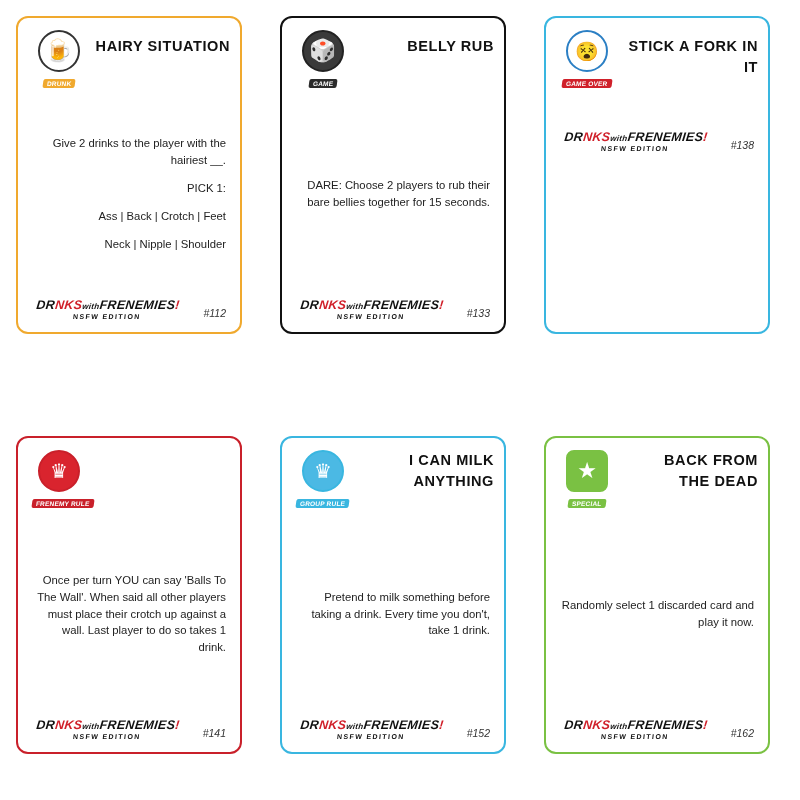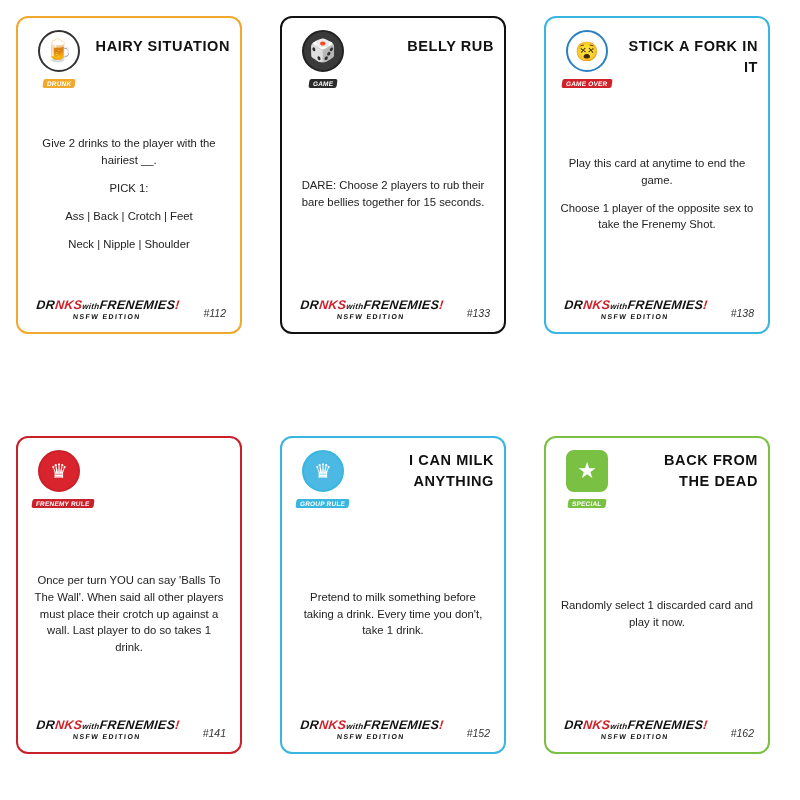--- a/index.html
+++ b/index.html
@@ -100,21 +100,21 @@
   .card-title.multi {
     top: 12px;
   }
   
   .card-body {
     flex: 1 1 auto;
     padding: 0 14px;
     display: flex;
     flex-direction: column;
     justify-content: center;
-    text-align: center;
+    text-align: right;
     font-size: 11.3px;
     color: #222;
     line-height: 1.5;
   }
   .card-body p {
     margin: 0 0 11px 0;
   }
   .card-body p:last-child { margin-bottom: 0; }
   .pick-head { margin: 0 0 1px 0; }
   .pick-line { margin: 0; }
@@ -219,24 +219,20 @@
     <div class="card" style="border-color: rgb(57, 182, 224);">
       <div class="card-head">
         <div class="badge">
           <div class="badge-circle" style="background-color: rgb(255, 255, 255); border-color: rgb(43, 127, 196);">
             <span class="ico-face">😵</span>
           </div>
           <span class="badge-label" style="background-color: rgb(208, 32, 42);">GAME OVER</span>
         </div>
         <div class="card-title">STICK A FORK IN IT</div>
       </div>
-      <div class="card-body">
-        <p>Play this card at anytime to end the game.</p>
-        <p>Choose 1 player of the opposite sex to take the Frenemy Shot.</p>
-      </div>
       <div class="card-foot">
         <div class="logo">
           <div class="logo-main"><span>DR</span><span class="red">NKS</span><span class="small">with</span><span>FRENEMIES</span><span class="red">!</span></div>
           <div class="logo-sub">NSFW EDITION</div>
         </div>
         <div class="card-num">#138</div>
       </div>
     </div>
 
     <div class="card spacer"></div>

